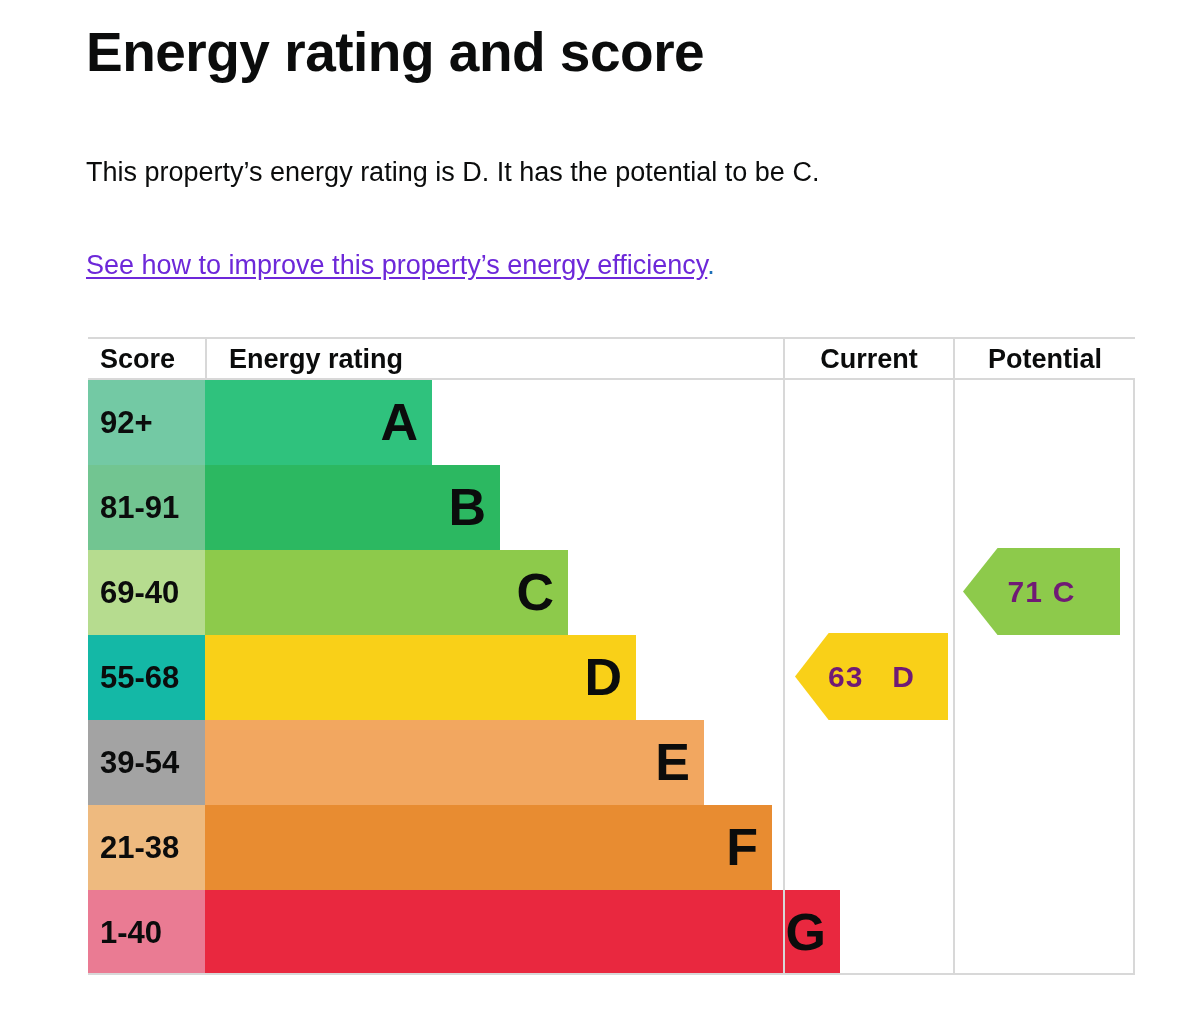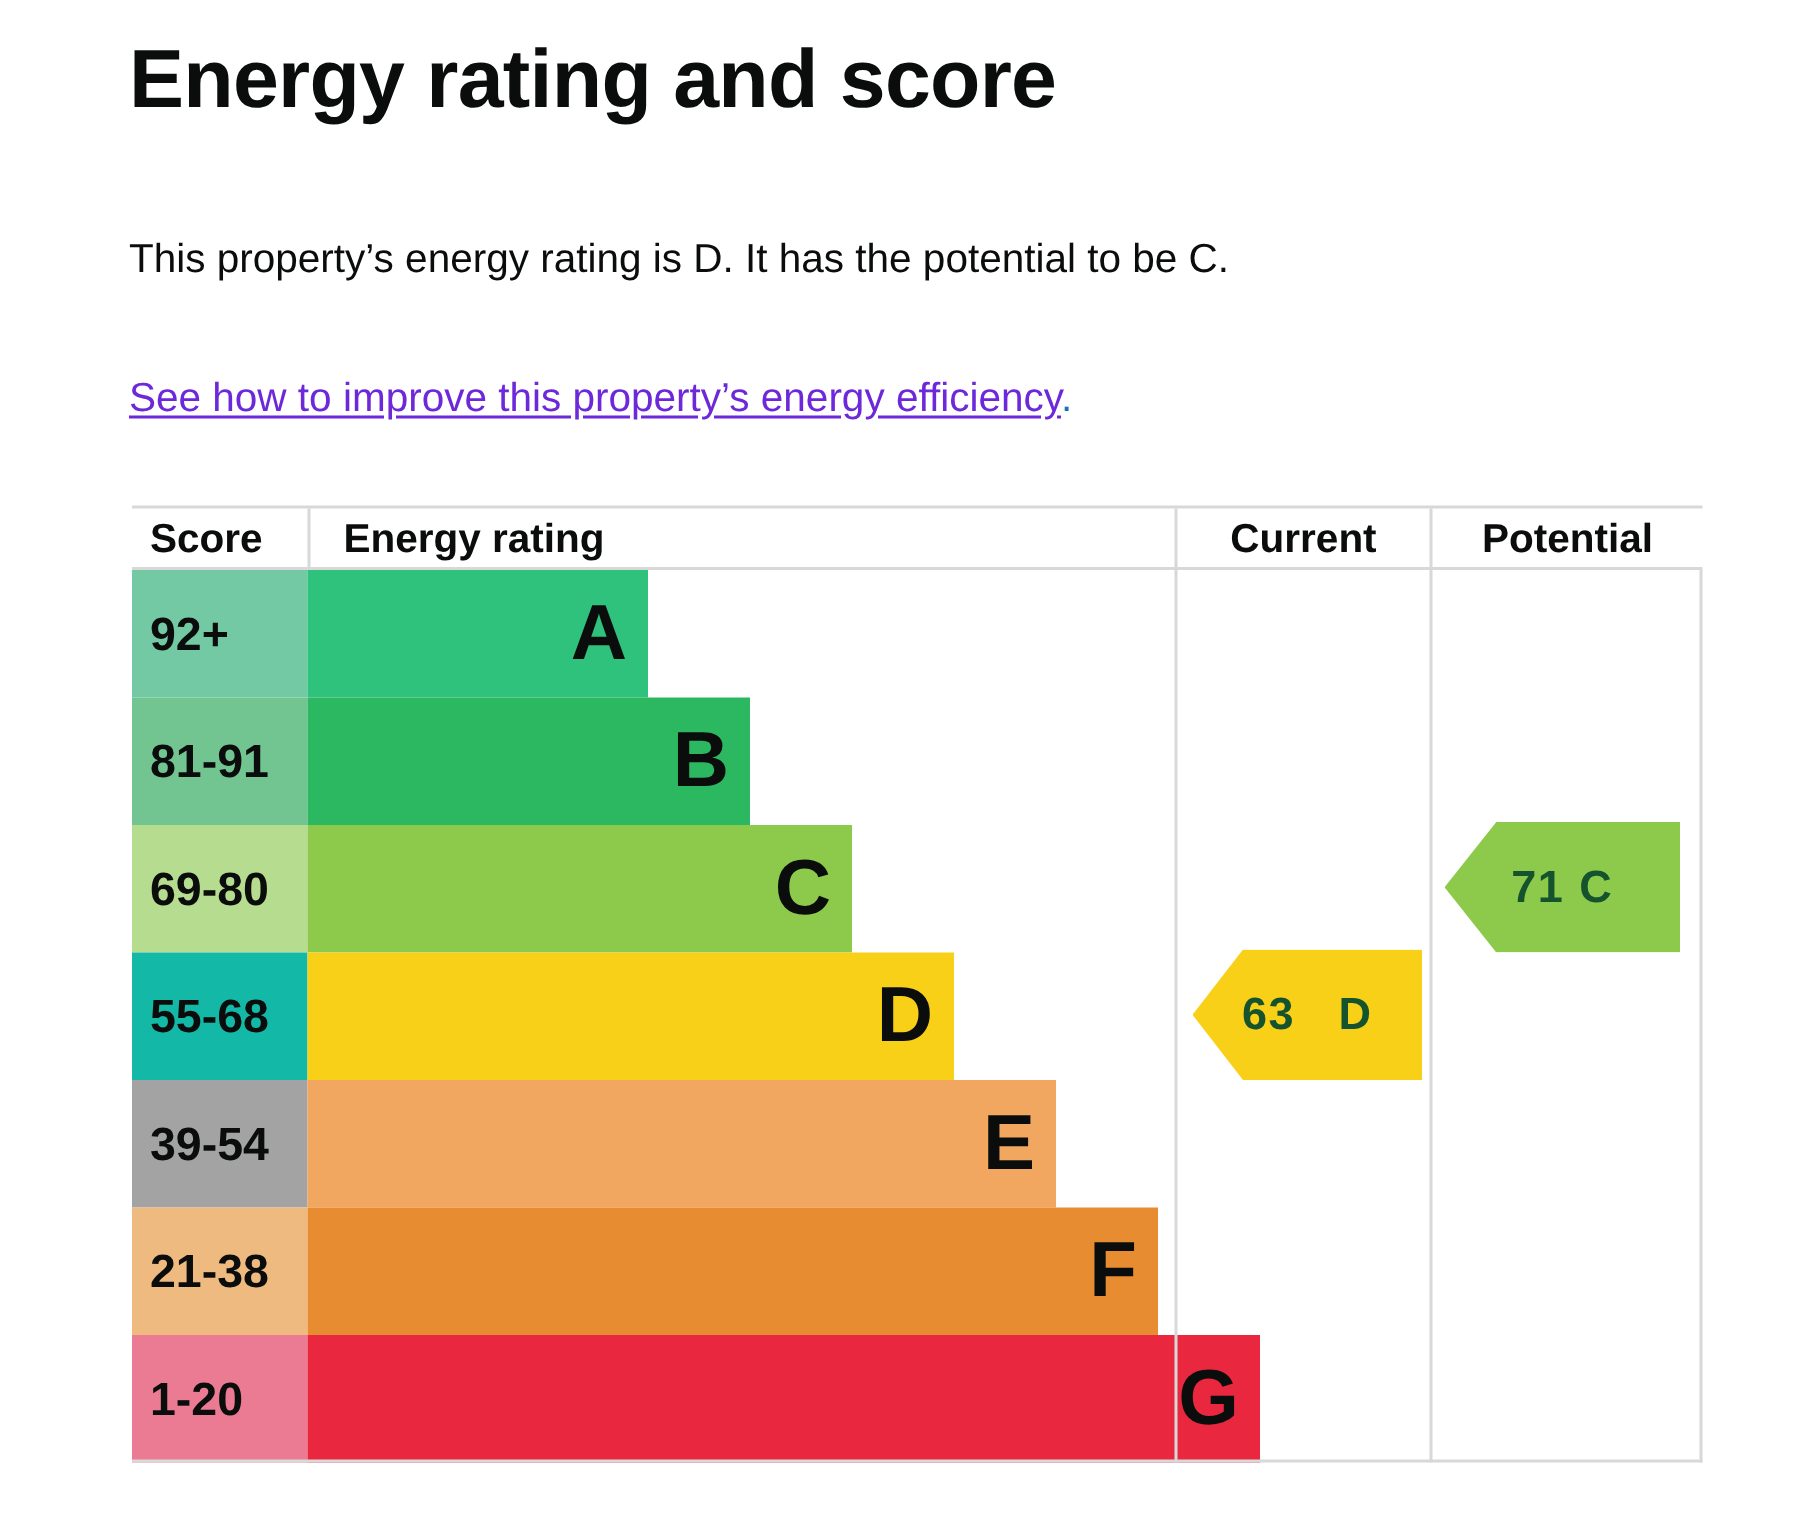--- a/index.html
+++ b/index.html
@@ -164,21 +164,21 @@
   
   .epc-arrow {
     position: absolute;
     height: 87px;
     clip-path: polygon(22% 0%, 100% 0%, 100% 100%, 22% 100%, 0% 50%);
     display: flex;
     align-items: center;
     justify-content: center;
     font-size: 30px;
     font-weight: 700;
-    color: #14532d;
+    color: #701a75;
     letter-spacing: 1px;
   }
   .arrow-current {
     left: 707px;
     top: 253px;
     width: 153px;
   }
   .arrow-potential {
     left: 875px;
     top: 168px;
@@ -209,37 +209,37 @@
     <div class="epc-body" id="epc-body">
         <div class="epc-row" style="top: 0px;">
           <div class="score-cell" style="background: rgb(115, 201, 164);">92+</div>
           <div class="band-bar" style="background: rgb(47, 194, 125); width: 227px;"><span class="band-letter">A</span></div>
         </div>
         <div class="epc-row" style="top: 85px;">
           <div class="score-cell" style="background: rgb(114, 197, 145);">81-91</div>
           <div class="band-bar" style="background: rgb(44, 184, 97); width: 295px;"><span class="band-letter">B</span></div>
         </div>
         <div class="epc-row" style="top: 170px;">
-          <div class="score-cell" style="background: rgb(182, 220, 143);">69-80</div>
+          <div class="score-cell" style="background: rgb(182, 220, 143);">69-40</div>
           <div class="band-bar" style="background: rgb(141, 202, 75); width: 363px;"><span class="band-letter">C</span></div>
         </div>
         <div class="epc-row" style="top: 255px;">
           <div class="score-cell" style="background: #14b8a6;">55-68</div>
           <div class="band-bar" style="background: rgb(249, 208, 24); width: 431px;"><span class="band-letter">D</span></div>
         </div>
         <div class="epc-row" style="top: 340px;">
           <div class="score-cell" style="background: #a3a3a3;">39-54</div>
           <div class="band-bar" style="background: rgb(242, 167, 96); width: 499px;"><span class="band-letter">E</span></div>
         </div>
         <div class="epc-row" style="top: 425px;">
           <div class="score-cell" style="background: rgb(238, 186, 127);">21-38</div>
           <div class="band-bar" style="background: rgb(232, 140, 49); width: 567px;"><span class="band-letter">F</span></div>
         </div>
         <div class="epc-row" style="top: 510px;">
-          <div class="score-cell" style="background: rgb(234, 123, 147);">1-20</div>
+          <div class="score-cell" style="background: rgb(234, 123, 147);">1-40</div>
           <div class="band-bar" style="background: rgb(233, 40, 63); width: 635px;"><span class="band-letter">G</span></div>
         </div>
       <div class="vrule vrule-current"></div>
       <div class="vrule vrule-potential"></div>
       <div class="vrule vrule-right"></div>
       <div class="hrule-bottom"></div>
 
       <div class="epc-arrow arrow-current" id="arrow-current" style="background: rgb(249, 208, 24); gap: 19px;">
         <span class="arrow-score">63</span>
           <span>D</span>

